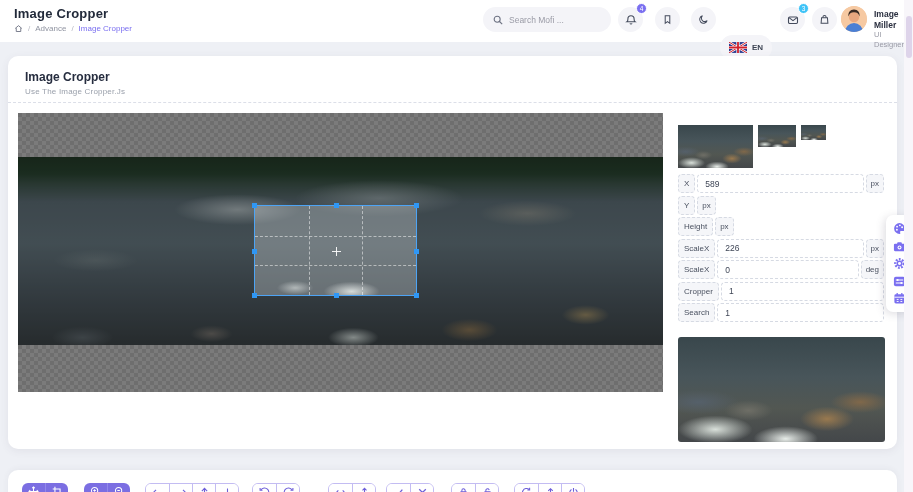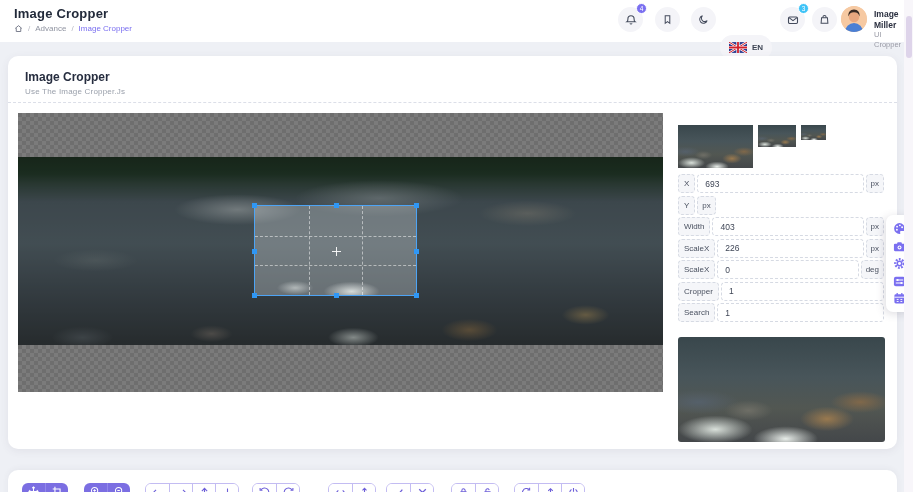--- a/index.html
+++ b/index.html
@@ -134,20 +134,29 @@
         <svg width="9" height="9" viewBox="0 0 12 12" fill="none" stroke="currentColor" stroke-width="1.2">
             <path d="M1.5 6 6 2.2 10.5 6M3 5.5V10h6V5.5"></path>
           </svg>
       </span>
       <span class="sep">/</span>
       <span>Advance</span>
       <span class="sep">/</span>
       <span class="active">Image Cropper</span>
     </div>
 
+    <div class="search-pill">
+      <span class="ic">
+        <svg width="10" height="10" viewBox="0 0 12 12" fill="none" stroke="#6d7282" stroke-width="1.3">
+            <circle cx="5" cy="5" r="3.6"></circle>
+            <path d="M7.8 7.8 11 11"></path>
+          </svg>
+      </span>
+      <span>Search Mofi ...</span>
+    </div>
 
     <div class="hbtn" style="left:618px;">
       <span class="ic">
         <svg width="12" height="12" viewBox="0 0 12 12" fill="none" stroke="currentColor" stroke-width="1.1">
             <path d="M6 1.8A3.1 3.1 0 0 0 2.9 4.9c0 2.3-.9 2.9-.9 2.9h8s-.9-.6-.9-2.9A3.1 3.1 0 0 0 6 1.8z"></path>
             <path d="M5 9.3a1.05 1.05 0 0 0 2 0"></path>
           </svg>
       </span>
       <span class="badge purple">4</span>
     </div>
@@ -204,21 +213,21 @@
       <svg width="26" height="26" viewBox="0 0 26 26">
           <circle cx="13" cy="13" r="13" fill="#f6c9a2"></circle>
           <path d="M4 26a9 9 0 0 1 18 0z" fill="#4a7fd4"></path>
           <circle cx="13" cy="11" r="5.2" fill="#e8a77f"></circle>
           <path d="M7.4 10.5a5.8 5.8 0 0 1 11.2 0c.4-4-1.6-7-5.6-7s-6 3-5.6 7z" fill="#3a2b24"></path>
         </svg>
     </div>
     <div class="user-block">
       <div class="user-name">Image Miller</div>
       <div class="user-role">
-        <span>UI Cropper</span>
+        <span>UI Designer</span>
         <span class="ic">
           <svg width="6" height="5" viewBox="0 0 8 6" fill="none" stroke="#9a9ba6" stroke-width="1.2">
               <path d="m1 1.5 3 3 3-3"></path>
             </svg>
         </span>
       </div>
     </div>
   </div>
 
   <div class="main-card">
@@ -249,30 +258,29 @@
 
     <div class="thumbs">
       <div class="rocky thumb1"></div>
       <div class="rocky thumb2"></div>
       <div class="rocky thumb3"></div>
     </div>
 
     <div class="fields">
       <div class="frow">
         <span class="flabel">X</span>
-        <span class="finput">693</span>
+        <span class="finput">589</span>
         <span class="fsuffix">px</span>
       </div>
       <div class="frow">
         <span class="flabel">Y</span>
         <span class="fsuffix">px</span>
       </div>
       <div class="frow">
-        <span class="flabel">Width</span>
-        <span class="finput">403</span>
+        <span class="flabel">Height</span>
         <span class="fsuffix">px</span>
       </div>
       <div class="frow">
         <span class="flabel">ScaleX</span>
         <span class="finput">226</span>
         <span class="fsuffix">px</span>
       </div>
       <div class="frow">
         <span class="flabel">ScaleX</span>
         <span class="finput">0</span>

